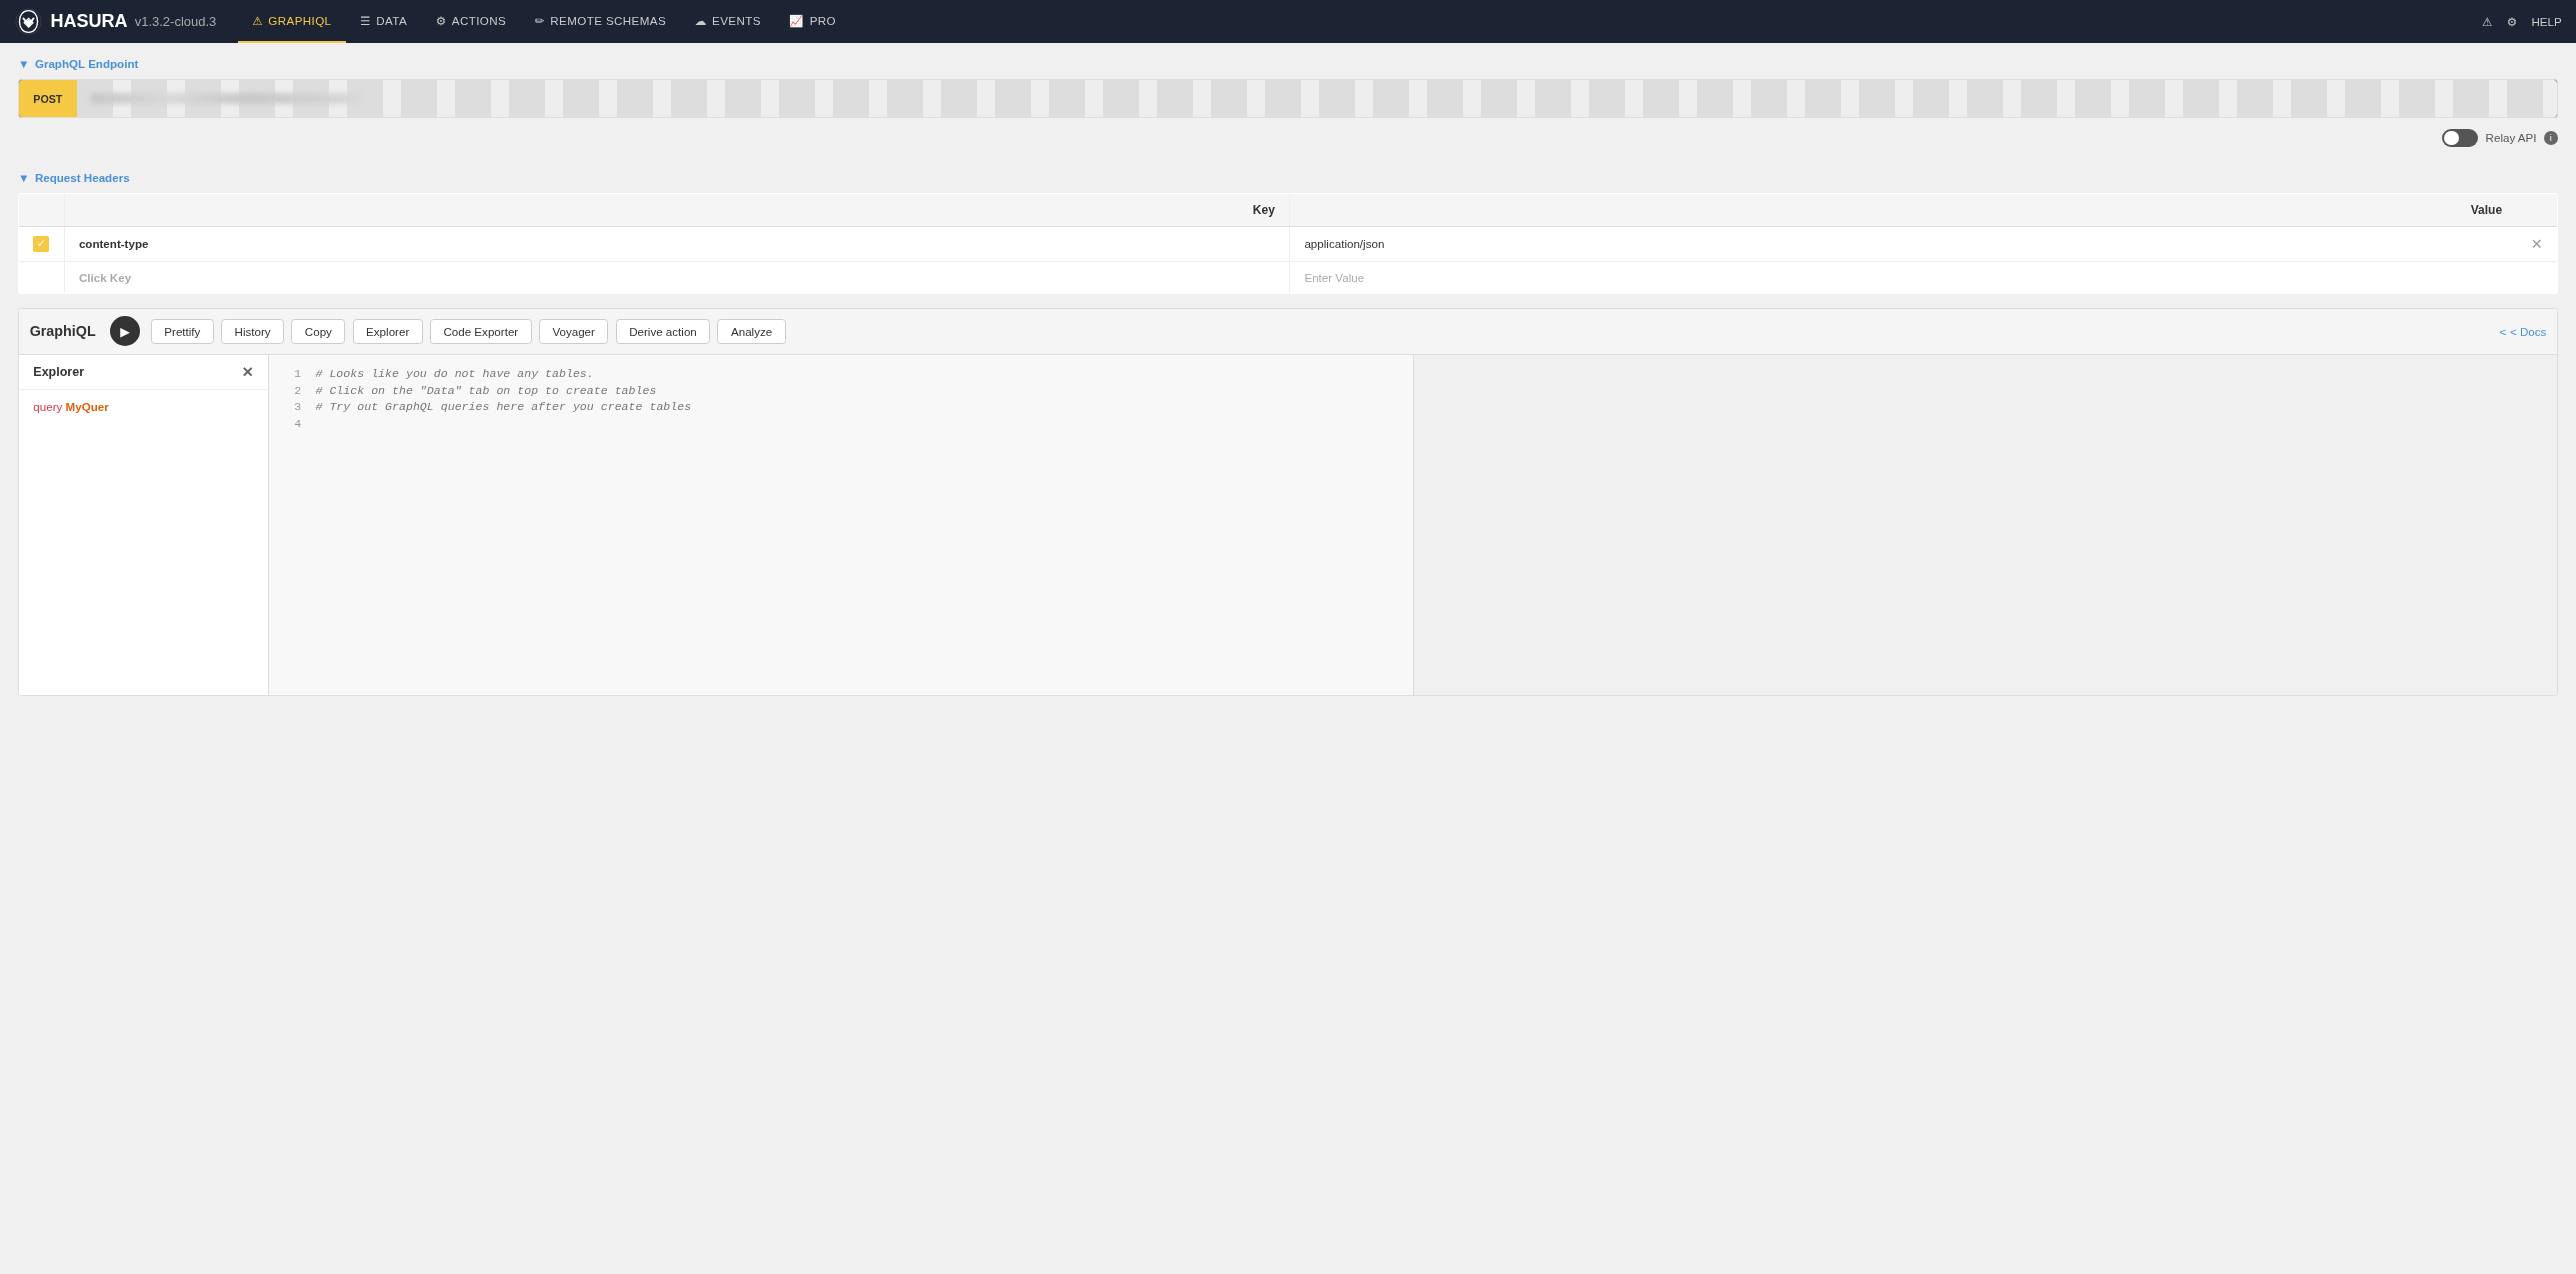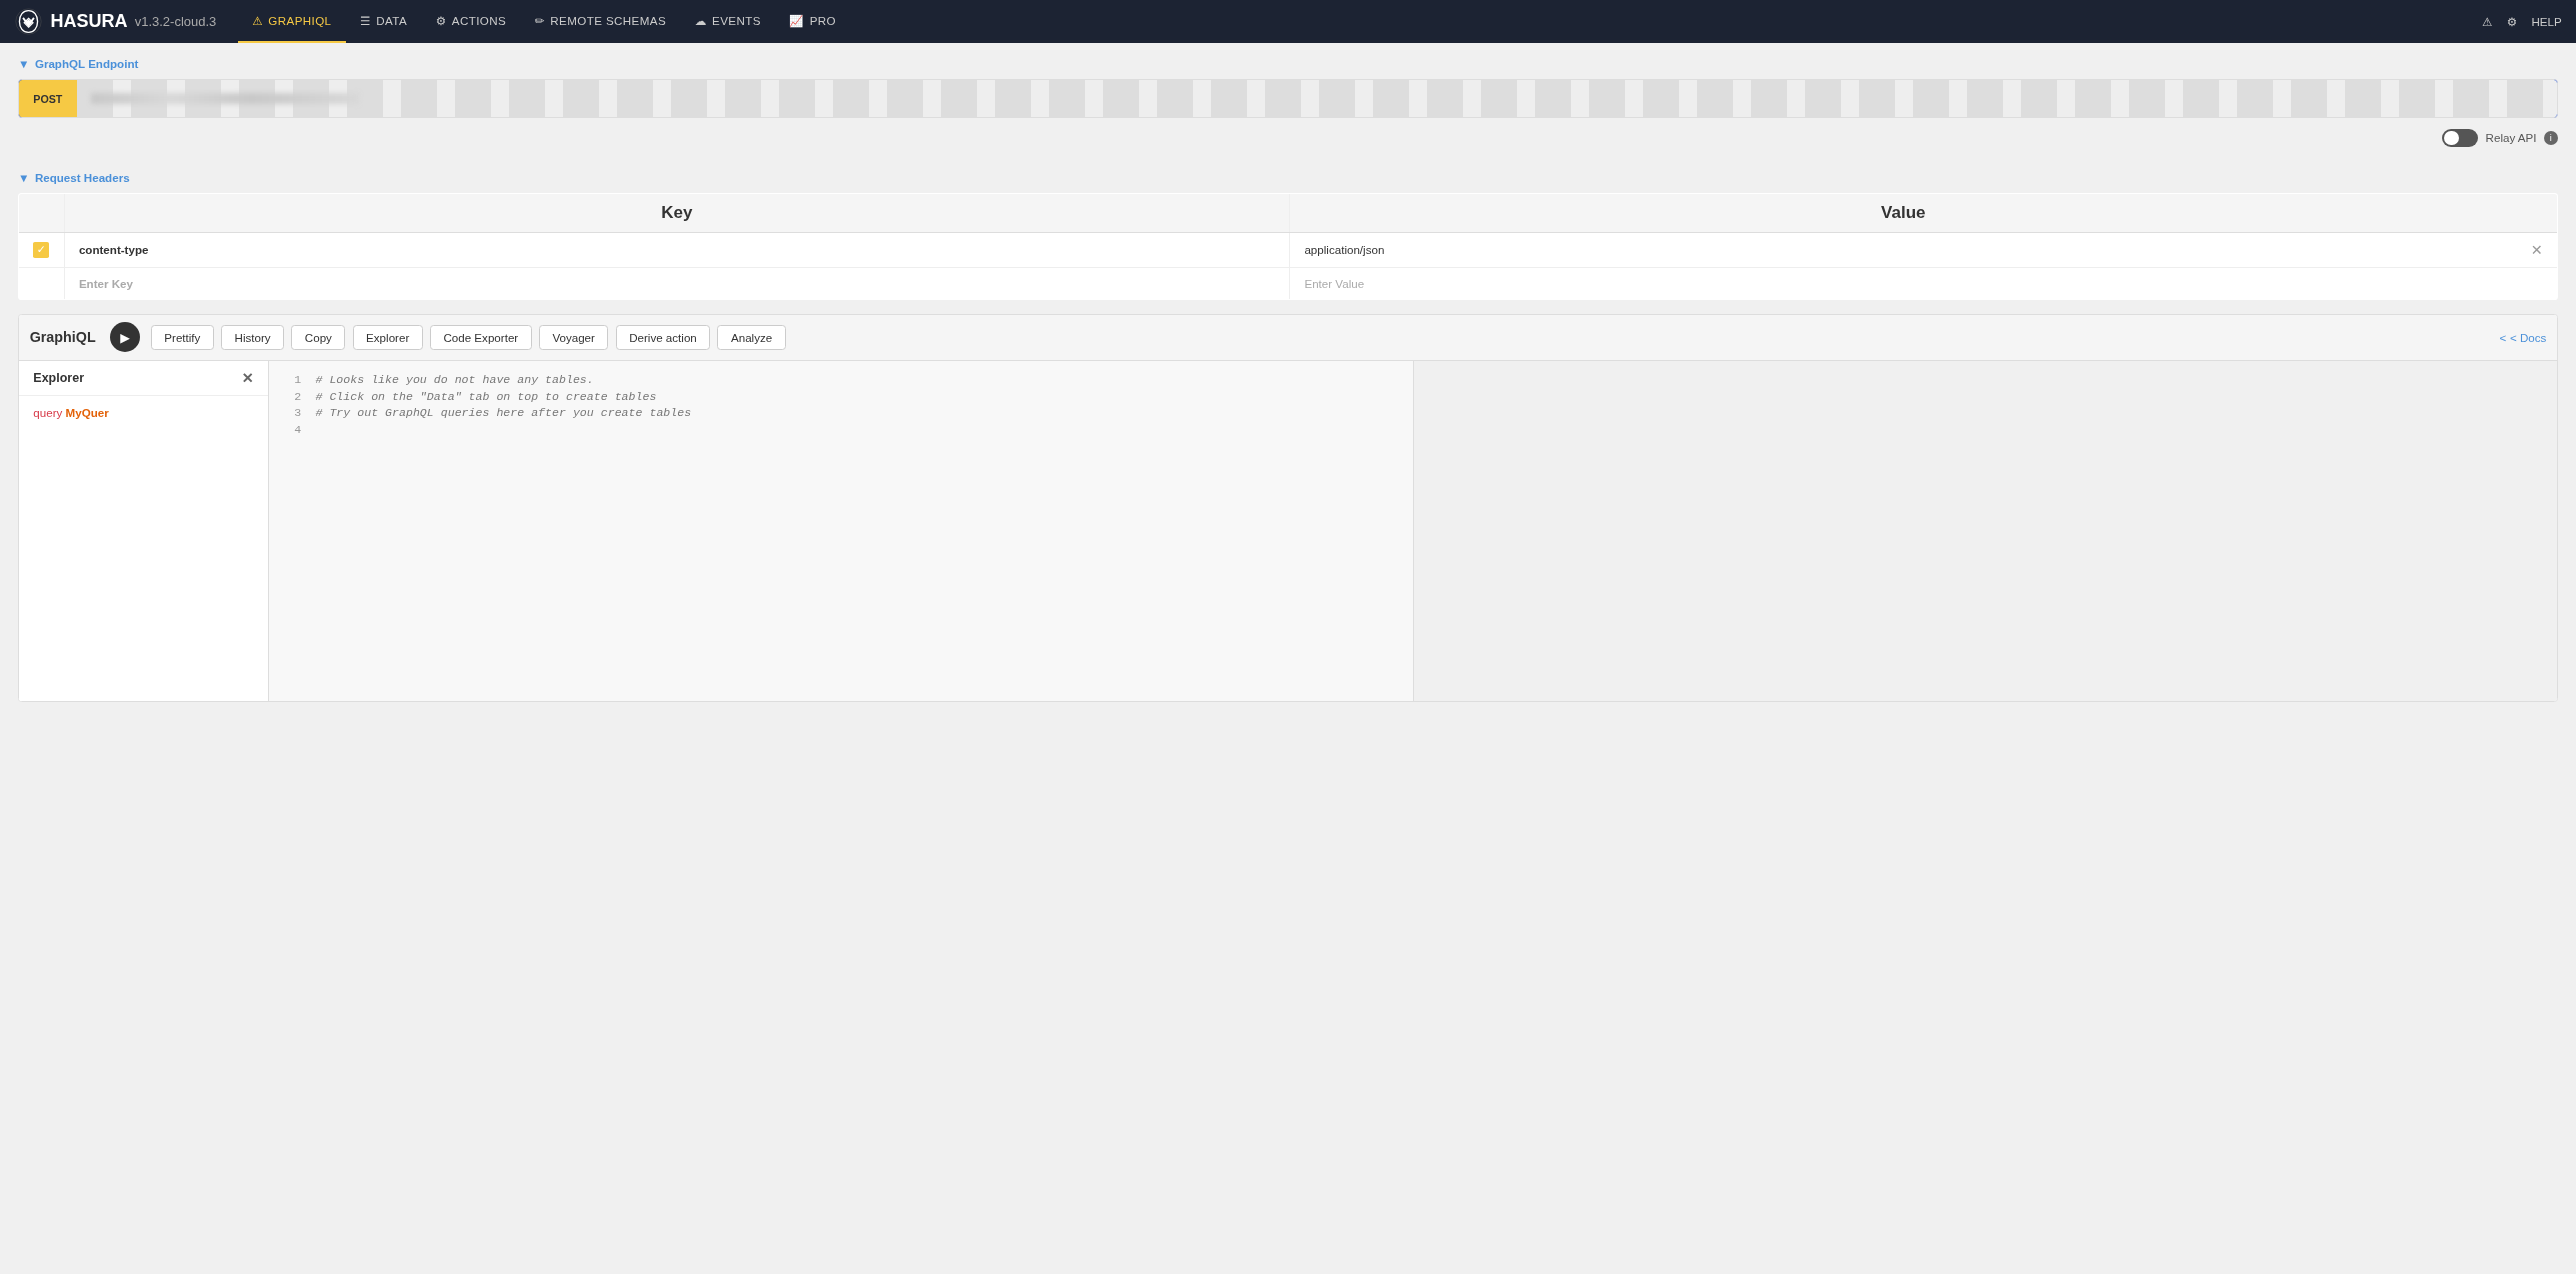--- a/index.html
+++ b/index.html
@@ -179,23 +179,23 @@
       width: 100%;
       border-collapse: collapse;
       background: white;
       border: 0.9px solid #ddd;
       border-radius: 3.6px;
       overflow: hidden;
     }
     .headers-table th {
       background: #f5f5f5;
       padding: 9px 14.3px;
-      text-align: center;
+      text-align: right;
       font-weight: 600;
-      font-size: 17px;
+      font-size: 12px;
       color: #333;
       border-bottom: 0.9px solid #ddd;
     }
     .headers-table td {
       padding: 9px 14.3px;
       font-size: 11.6px;
       border-bottom: 0.9px solid #eee;
       color: #333;
     }
     .headers-table tr:last-child td {
@@ -454,21 +454,21 @@
           <td class="col-key">content-type</td>
           <td class="col-value">application/json</td>
           <td>
             <span class="delete-icon">✕</span>
           </td>
         </tr>
 
         <tr>
           <td class="checkbox-cell"></td>
           <td class="col-key">
-            <span style="color:#aaa;">Enter Key</span>
+            <span style="color:#aaa;">Click Key</span>
           </td>
           <td class="col-value">
             <span style="color:#aaa;">Enter Value</span>
           </td>
           <td></td>
         </tr>
       </tbody>
     </table>
   </div>
 

